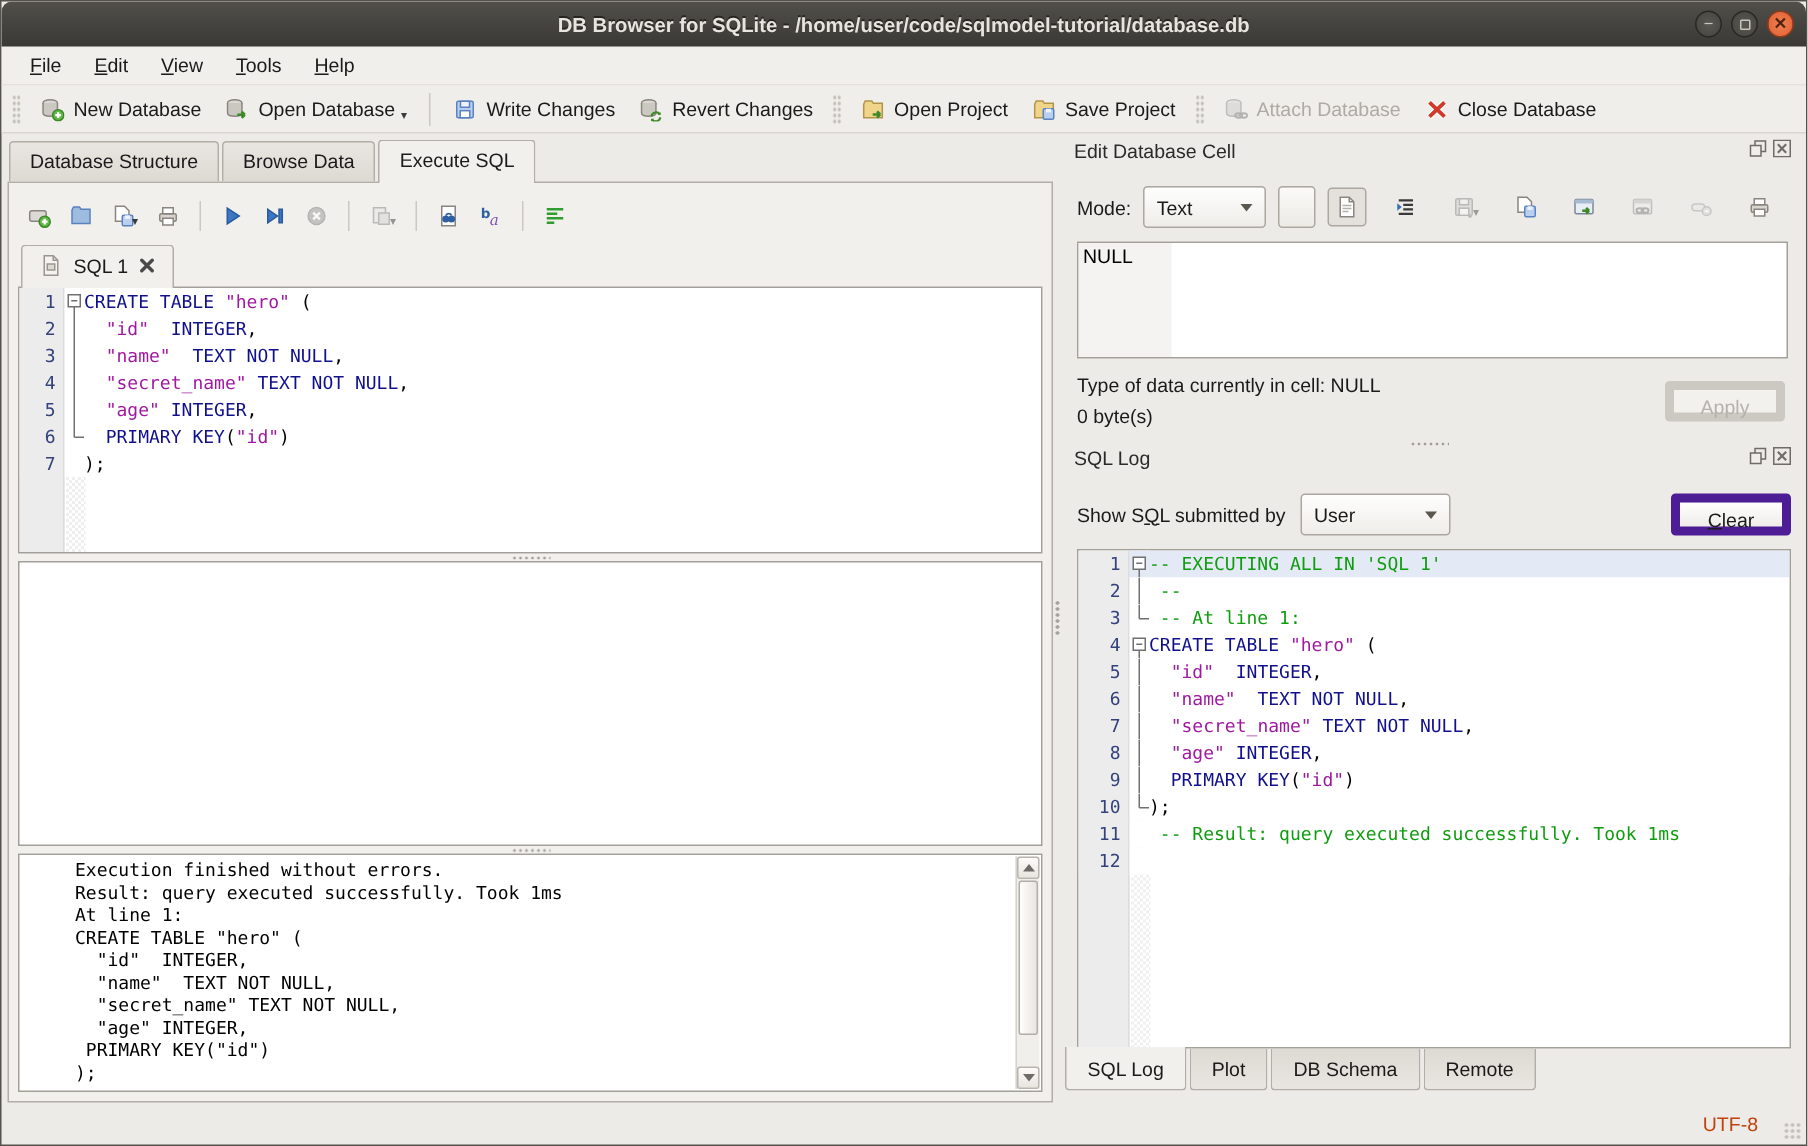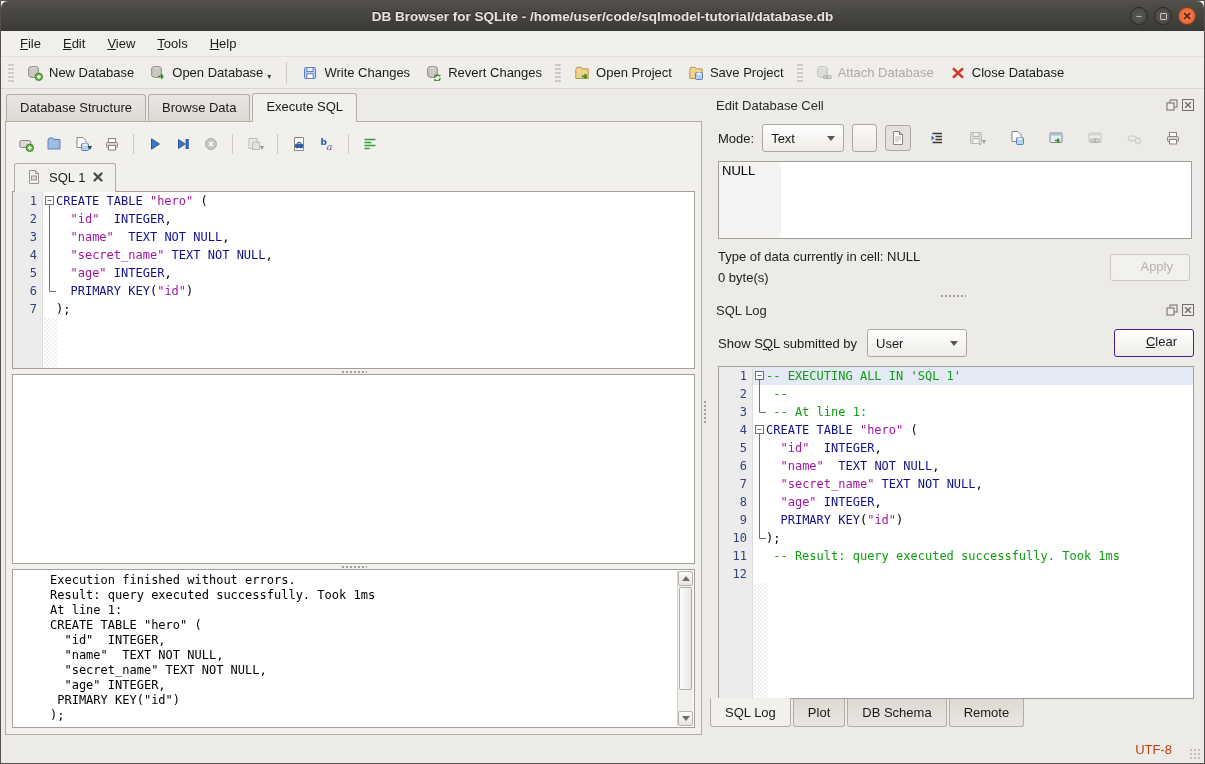--- a/index.html
+++ b/index.html
@@ -104,21 +104,21 @@
   .sb-btn { position:absolute; left:0; width:15px; height:15px; background:linear-gradient(#fcfbfa,#e8e5e0);
     border:1px solid #b9b5ae; border-radius:2px; display:flex; align-items:center; justify-content:center; }
   .sb-up { top:0; } .sb-down { bottom:0; }
   .sb-arrow { width:0; height:0; border-left:4px solid transparent; border-right:4px solid transparent; }
   .sb-up .sb-arrow { border-bottom:5px solid #6f6b66; }
   .sb-down .sb-arrow { border-top:5px solid #6f6b66; }
   .sb-thumb { position:absolute; left:1px; width:13px; top:16px; bottom:36px;
     background:linear-gradient(90deg,#fdfdfc,#e9e6e1); border:1px solid #b2aea7; border-radius:2px; }
 
   
-  .dock-header { height:24px; flex:0 0 24px; display:flex; align-items:center; padding:0 2px 0 6px;gap:16px; }
+  .dock-header { height:24px; flex:0 0 24px; display:flex; padding:0 2px 0 6px;gap:16px; }
   .dock-header .dh-title { flex:1; color:#2a2a2a; }
   .dock-icons { display:flex; gap:4px; }
   .dock-icons .icon { width:12px; height:12px; flex:0 0 12px; }
 
   .mode-row { height:42px; flex:0 0 42px; display:flex; align-items:center; gap:8px; padding:0 4px 0 8px; }
   .dropdown { display:flex; align-items:center; justify-content:space-between; gap:8px;
     background:linear-gradient(#fefefd,#efede9); border:1px solid #aca8a1; border-radius:3px;
     padding:4px 8px; height:28px; }
   .dd-caret { width:0; height:0; border-left:4px solid transparent; border-right:4px solid transparent;
     border-top:5px solid #5a5650; }
@@ -130,22 +130,22 @@
   .cell-tb-btn.active { border:1px solid #aca8a1; background:#e4e1dc; padding:4px; }
   .cell-tb-btn.disabled { opacity:.45; filter:grayscale(1); }
 
   .cell-editor { height:78px; flex:0 0 78px; background:#fff; border:1px solid #a39f99; margin:2px 4px 0 8px;
     position:relative; overflow:hidden; }
   .cell-editor .cell-margin { position:absolute; top:0; bottom:0; left:0; width:62px; background:#f4f3f1; }
   .cell-editor .cell-value { position:absolute; top:1px; left:3px; font-size:13px; color:#000; }
 
   .type-row { height:54px; flex:0 0 54px; display:flex; align-items:center; padding:2px 4px 0 8px; }
   .type-texts { flex:1; display:flex; flex-direction:column; gap:6px; }
-  .btn { border:1px solid #4c1d95; border-radius:3px; background:linear-gradient(#fefefd,#efede9);
-    padding:4px 16px; text-align:right; }
+  .btn { border:6px solid #4c1d95; border-radius:3px; background:linear-gradient(#fefefd,#efede9);
+    padding:4px 16px; text-align:center; }
   .btn.disabled { color:#b5b1ab; background:#f3f1ee; border-color:#ccc8c2; }
   .apply-btn { width:80px; height:27px; margin-right:2px; }
 
   .filter-row { height:42px; flex:0 0 42px; display:flex; align-items:center; gap:10px; padding:0 2px 0 8px; }
   .user-dd { width:100px; }
   .clear-btn { margin-left:auto; width:80px; height:28px; }
 
   .log-editor { flex:1; margin:2px 2px 0 8px; min-height:0; }
 
   

